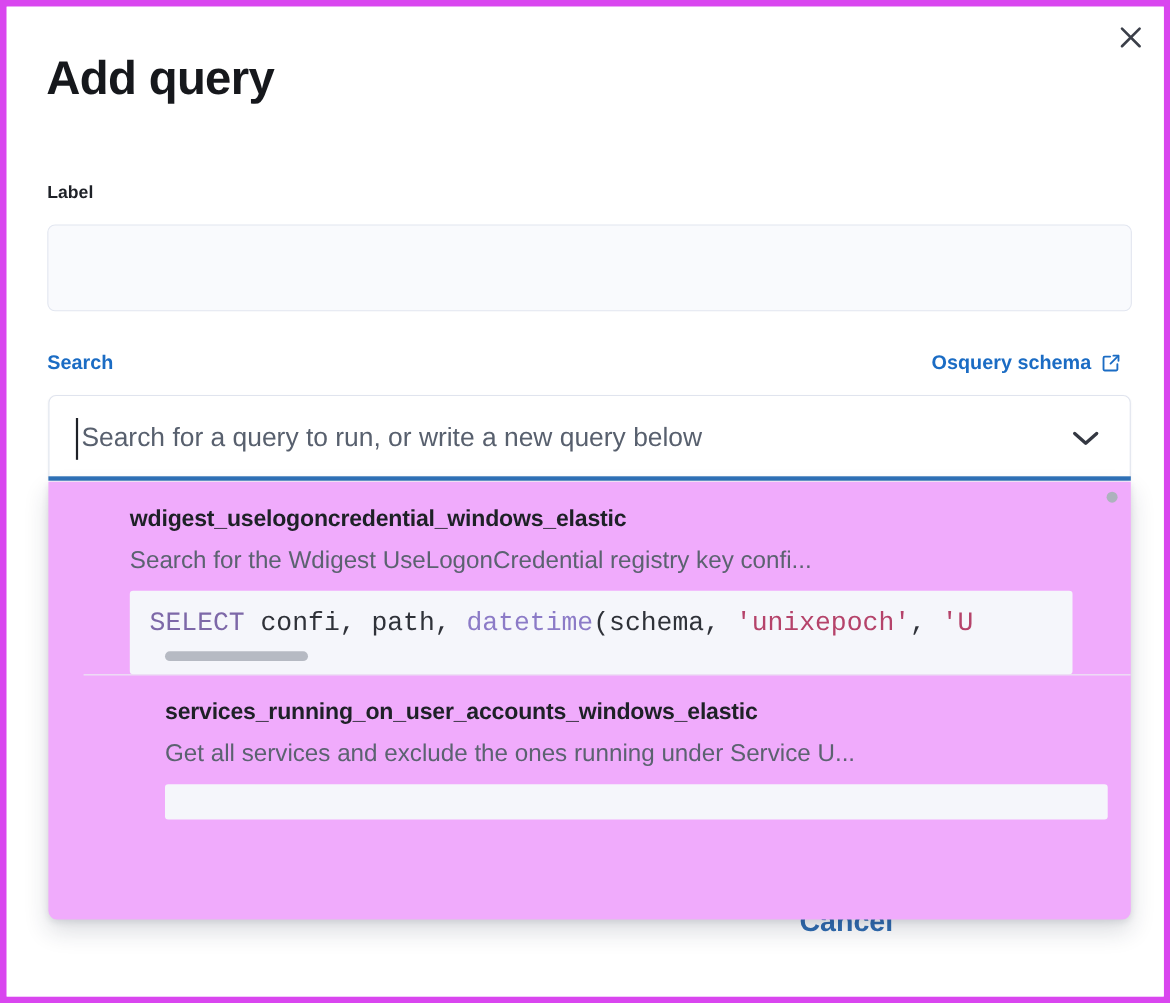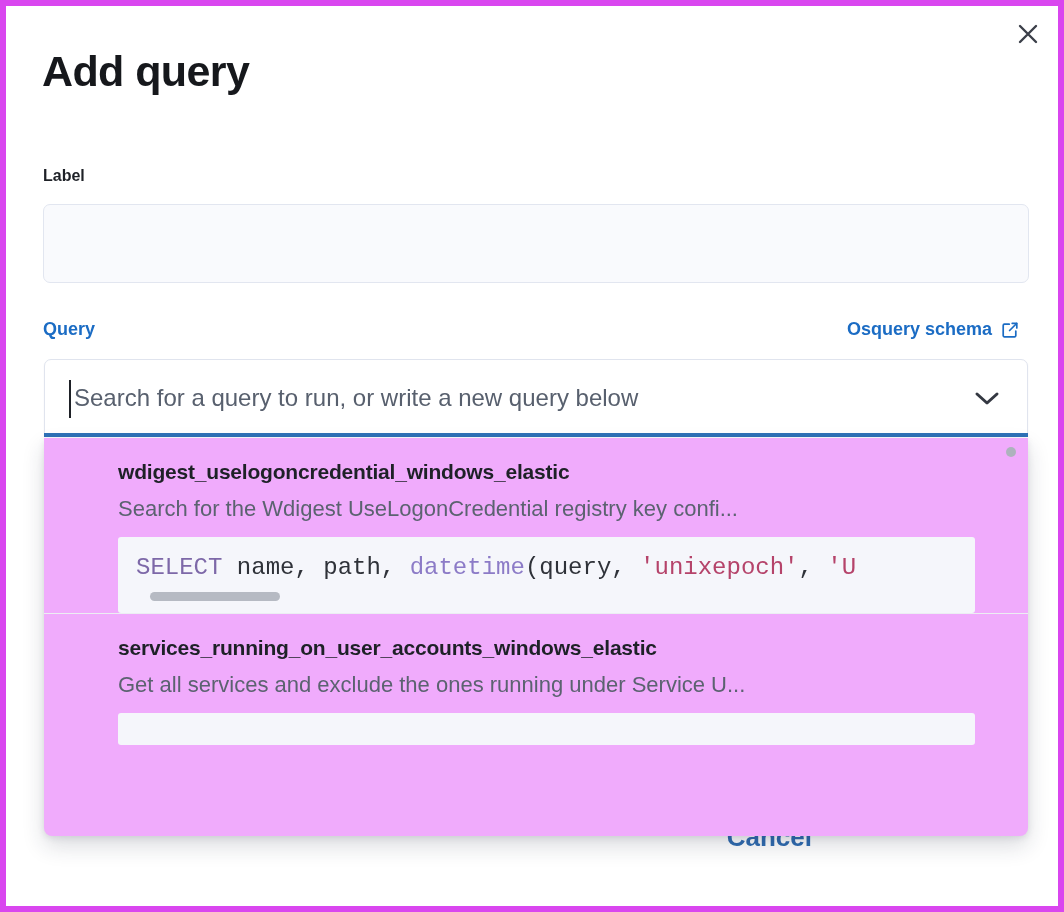--- a/index.html
+++ b/index.html
@@ -141,21 +141,21 @@
     right: 12px; top: 9px;
     width: 10px; height: 10px;
     border-radius: 50%;
     background: #adb2bd;
     cursor: pointer;
   }
   .dd-option {
     position: relative;
     padding: 22px 24px 0 74px;
   }
-  .dd-option + .dd-option { border-top: 1px solid #eceef3; }
+  .dd-option + .dd-option { border-top: 1px solid #eceef3; margin-left: 32px; }
   .dd-title {
     font-size: 21px;
     font-weight: 700;
     color: #1e2127;
     letter-spacing: -0.2px;
     white-space: nowrap;
   }
   .dd-desc {
     margin-top: 12px;
     font-size: 22px;
@@ -238,21 +238,21 @@
       <svg width="26" height="26" viewBox="0 0 26 26">
         <path d="M5 5 L21 21 M21 5 L5 21" stroke="#3b3f49" stroke-width="2.4" stroke-linecap="round" fill="none"></path>
       </svg>
     </button>
 
     <h1 class="modal-title">Add query</h1>
 
     <div class="field-label">Label</div>
     <input class="label-input" type="text" placeholder="" style="">
 
-    <div class="query-legend">Query</div>
+    <div class="query-legend">Search</div>
 
     <a class="schema-link">
       <span>Osquery schema</span>
       <svg width="20" height="20" viewBox="0 0 20 20">
         <path d="M9.2 4.2 H4.4 A1.2 1.2 0 0 0 3.2 5.4 V15.6 A1.2 1.2 0 0 0 4.4 16.8 H14.6 A1.2 1.2 0 0 0 15.8 15.6 V11" stroke="#1b6cc4" stroke-width="1.7" fill="none" stroke-linecap="round"></path>
         <path d="M12.2 3.3 H16.8 V7.9" stroke="#1b6cc4" stroke-width="1.7" fill="none" stroke-linecap="round" stroke-linejoin="round"></path>
         <path d="M16.6 3.5 L9.6 10.5" stroke="#1b6cc4" stroke-width="1.7" fill="none" stroke-linecap="round"></path>
       </svg>
     </a>
 
@@ -271,21 +271,21 @@
       <button class="btn-cancel">Cancel</button>
     </div>
 
     <div class="dropdown">
       <div class="dd-scroll-dot"></div>
       <div id="dd-list">
           <div class="dd-option">
             <div class="dd-title">wdigest_uselogoncredential_windows_elastic</div>
             <div class="dd-desc">Search for the Wdigest UseLogonCredential registry key confi...</div>
             <div class="dd-code">
-              <pre><span class="tok-kw">SELECT</span><span> name, path, </span><span class="tok-fn">datetime</span><span>(query, </span><span class="tok-str">'unixepoch'</span><span>, </span><span class="tok-str">'U</span></pre>
+              <pre><span class="tok-kw">SELECT</span><span> confi, path, </span><span class="tok-fn">datetime</span><span>(schema, </span><span class="tok-str">'unixepoch'</span><span>, </span><span class="tok-str">'U</span></pre>
               <div class="code-hscroll-wrap">
                 <div class="code-hscroll-thumb"></div>
               </div>
             </div>
           </div>
           <div class="dd-option">
             <div class="dd-title">services_running_on_user_accounts_windows_elastic</div>
             <div class="dd-desc">Get all services and exclude the ones running under Service U...</div>
             <div class="dd-code">
               <div class="code-pad"></div>

